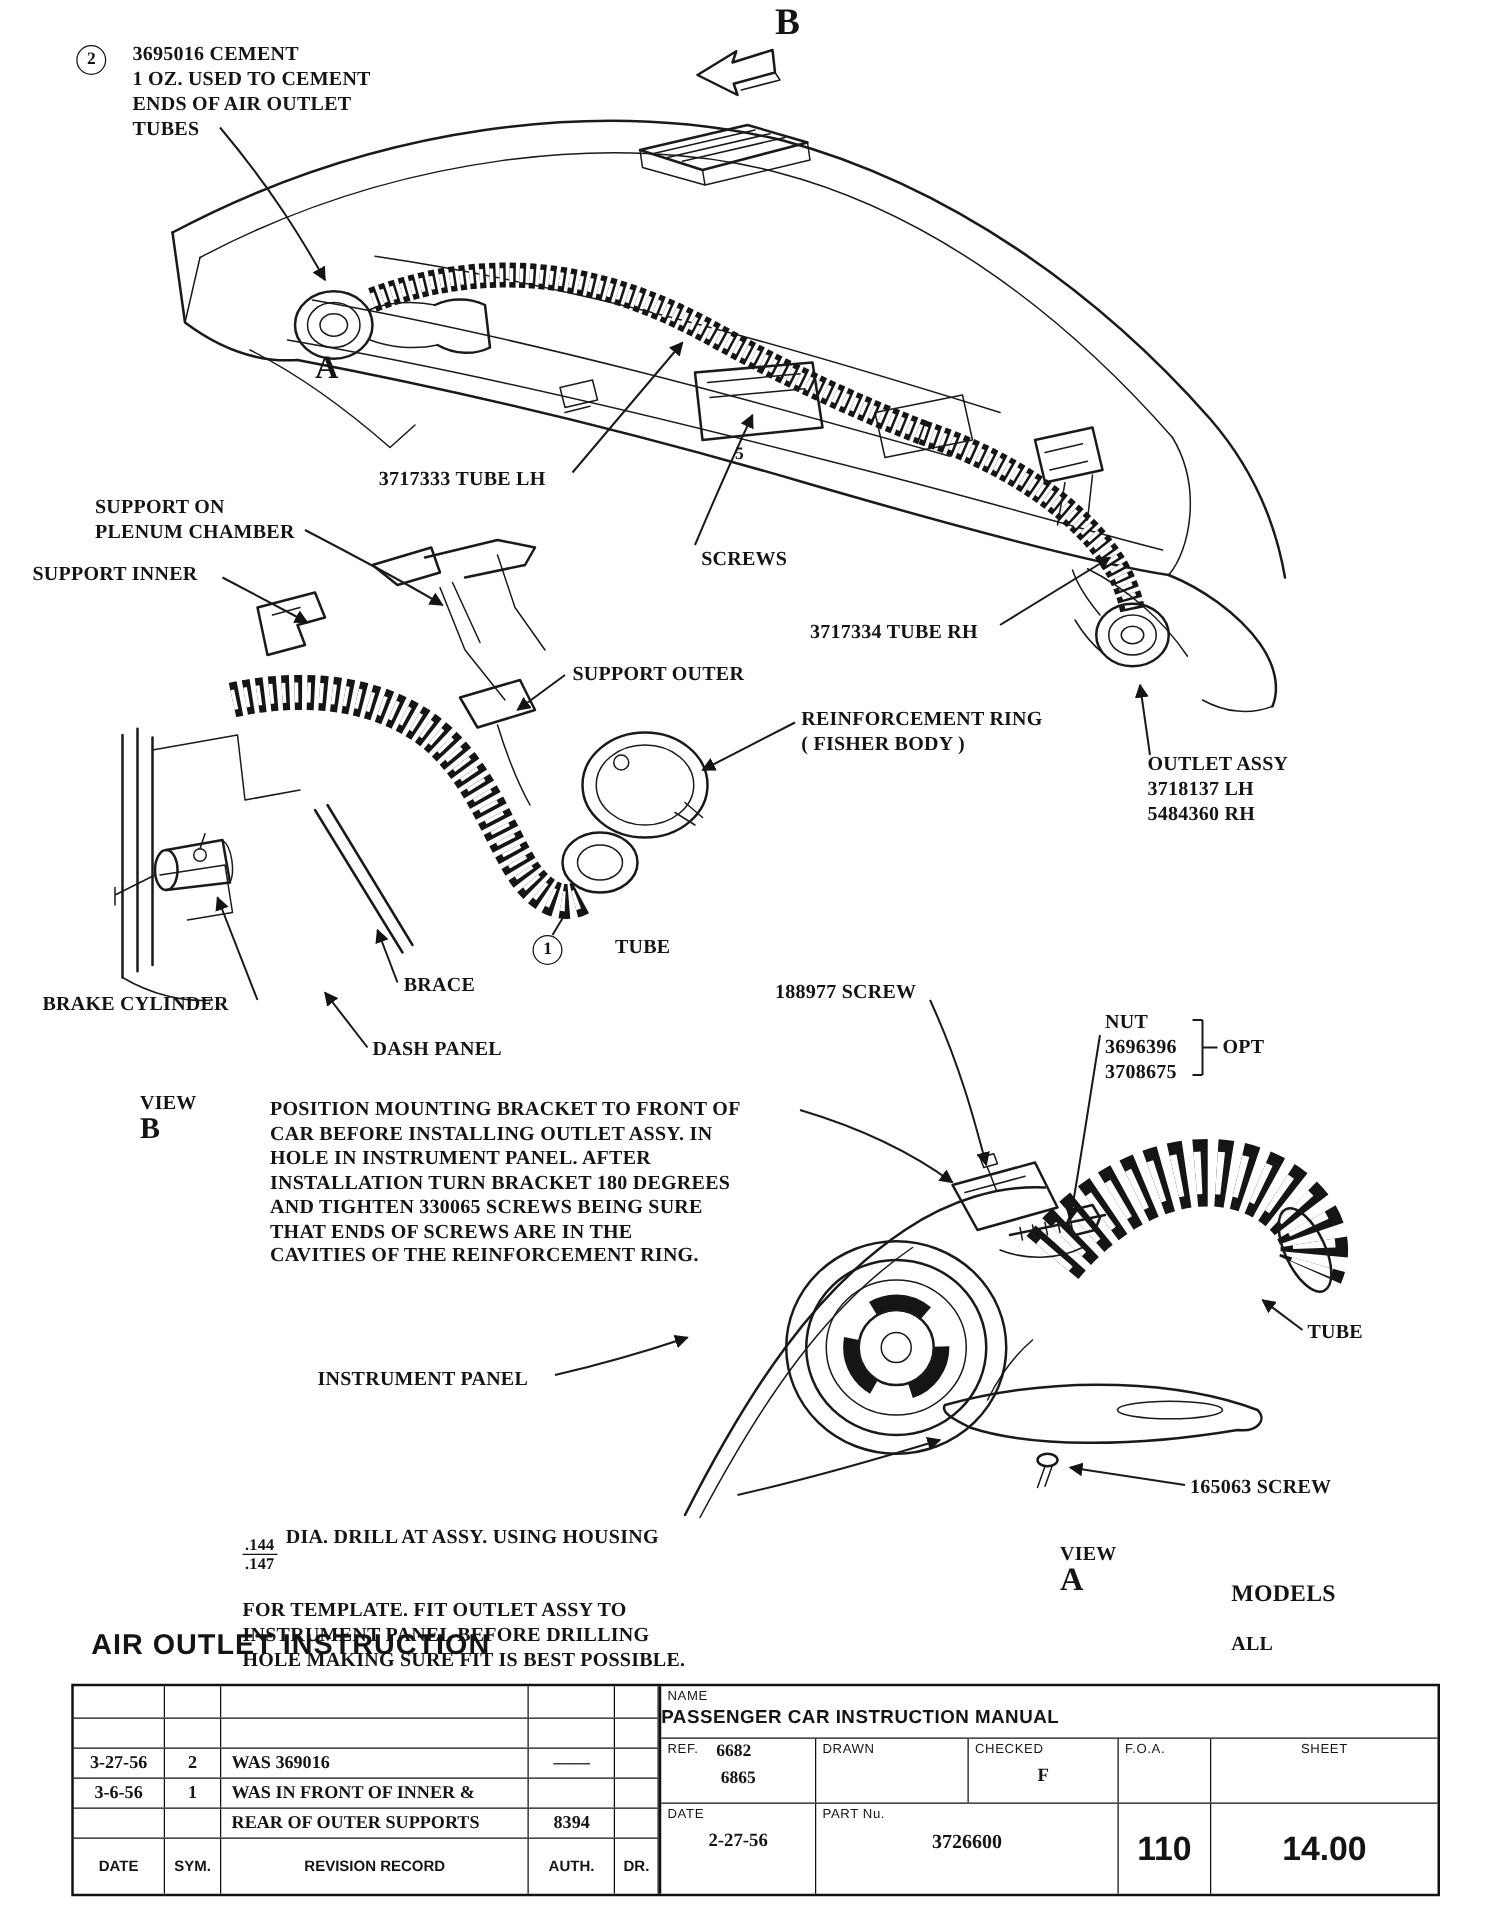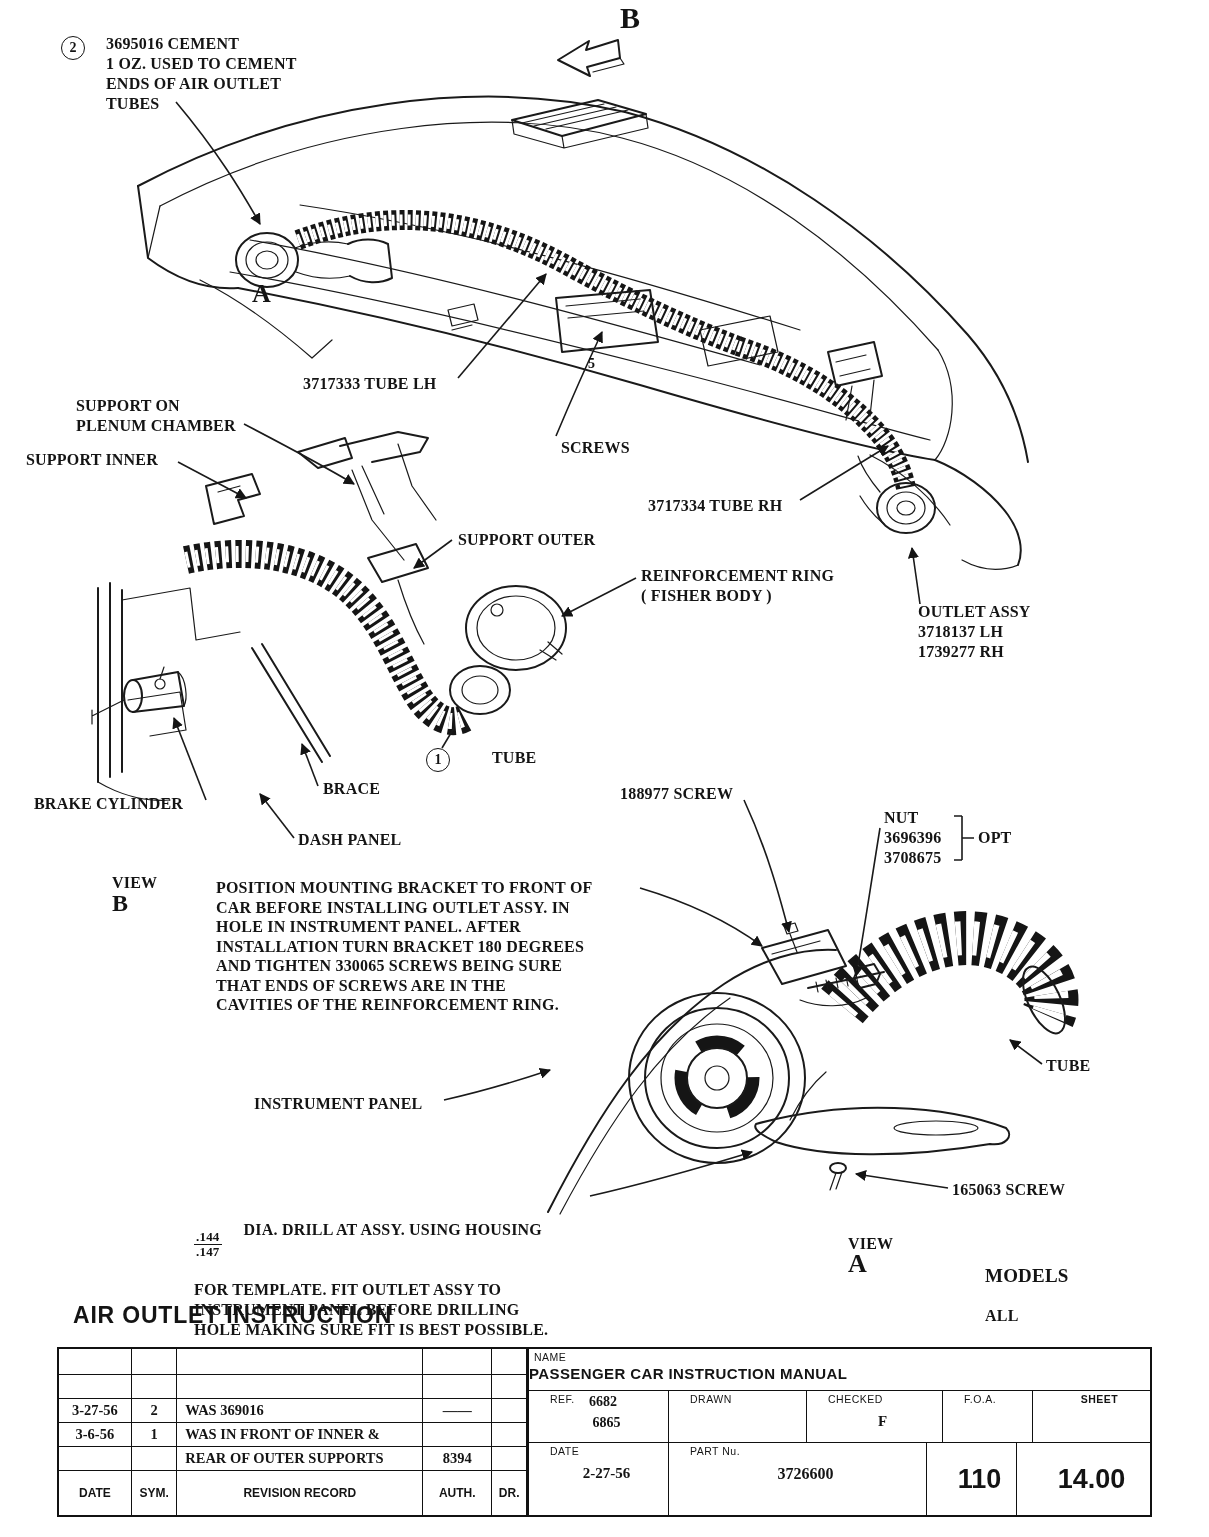--- a/index.html
+++ b/index.html
@@ -23,21 +23,21 @@
   .lbl {
     position:absolute; z-index:2; font-weight:bold; font-size:16px; line-height:20px;
     letter-spacing:0.2px; white-space:pre-line;
   }
   .letter { font-weight:bold; }
   .circnum {
     position:absolute; z-index:2; width:22px; height:22px; border:1.7px solid #141414;
     border-radius:50%; text-align:center; line-height:22px; font-size:14px; font-weight:bold;
   }
   .frac { display:inline-flex; flex-direction:column; text-align:center; vertical-align:-6px;
-          font-size:13px; line-height:1.1; margin-right:22px; }
+          font-size:13px; line-height:1.1; margin-right:7px; }
   .frac .top { border-bottom:1.6px solid #141414; padding:0 2px; }
   .heading { position:absolute; z-index:2; font-family:"Liberation Sans",sans-serif;
              font-weight:bold; font-size:23px; letter-spacing:0.8px; }
 
   
   .tblock { position:absolute; left:57px; top:1347px; width:1095px; height:170px; z-index:2;
             border:2.5px solid #111; display:flex; background:#fff;
             font-family:"Liberation Sans",sans-serif; box-sizing:border-box; }
   .rev { width:470px; border-right:2px solid #111; display:flex; flex-direction:column; box-sizing:border-box; }
   .rrow { display:flex; border-bottom:1.5px solid #111; box-sizing:border-box; }
@@ -51,31 +51,31 @@
   .c-auth{width:76px} .c-dr{width:38px} .c-ck{flex:1}
   .rhead .rcell { font-family:"Liberation Sans",sans-serif; font-size:12px; }
   .h26{height:26px} .h24{height:24px}
 
   .info { flex:1; display:flex; flex-direction:column; box-sizing:border-box; }
   .irow1 { height:42px; border-bottom:1.5px solid #111; position:relative; box-sizing:border-box; }
   .tag { position:absolute; top:2px; left:5px; font-size:10.5px; letter-spacing:0.5px; font-weight:normal; }
   .namev { text-align:left; padding-top:16px; font-weight:bold; font-size:15px; letter-spacing:0.4px; }
   .irow2 { height:52px; border-bottom:1.5px solid #111; display:flex; box-sizing:border-box; }
   .irow3 { flex:1; display:flex; box-sizing:border-box; }
-  .icell { border-right:1.5px solid #111; position:relative; box-sizing:border-box;margin-left:16px; }
+  .icell { border-right:1.5px solid #111; position:relative; box-sizing:border-box; }
   .icell:last-child { border-right:none; }
   .c-ref{width:124px} .c-drawn{width:122px} .c-chk{width:120px} .c-foa{width:74px} .c-sheet{flex:1}
   .c-dt{width:124px} .c-part{width:242px}
   .serifval { font-family:"Liberation Serif",serif; font-weight:bold; }
   .midval { text-align:center; padding-top:22px; font-size:15px; }
   .refv1 { position:absolute; top:3px; left:44px; font-size:14px; }
   .refv2 { text-align:center; padding-top:24px; font-size:14px; }
   .bignum { display:flex; align-items:center; justify-content:center; height:100%;
             font-weight:bold; font-size:27px; }
-  .tag.center { left:0; right:0; text-align:center;font-weight:bold; }
+  .tag.center { left:0; right:0; text-align:center; }
 </style>
 </head>
 <body>
 
 <div class="page">
 
   <svg class="art" width="1209" height="1537" viewBox="0 0 1209 1537">
     <defs>
       <marker id="arr" viewBox="0 0 10 10" refX="9" refY="5" markerWidth="7" markerHeight="7" orient="auto-start-reverse">
         <path d="M0,0 L10,5 L0,10 z" fill="#141414"></path>
@@ -242,21 +242,21 @@
 PLENUM CHAMBER</div>
   <div class="lbl" style="left:26px;top:450px">SUPPORT INNER</div>
   <div class="lbl" style="left:561px;top:438px">SCREWS</div>
   <div class="lbl" style="left:588px;top:354px;font-size:14px">5</div>
   <div class="lbl" style="left:648px;top:496px">3717334 TUBE RH</div>
   <div class="lbl" style="left:458px;top:530px">SUPPORT OUTER</div>
   <div class="lbl" style="left:641px;top:566px">REINFORCEMENT RING
 ( FISHER BODY )</div>
   <div class="lbl" style="left:918px;top:602px">OUTLET ASSY
 3718137 LH
-1739277 RH</div>
+5484360 RH</div>
 
   <div class="circnum" style="left:426px;top:748px">1</div>
   <div class="lbl" style="left:492px;top:748px">TUBE</div>
   <div class="lbl" style="left:34px;top:794px">BRAKE CYLINDER</div>
   <div class="lbl" style="left:323px;top:779px">BRACE</div>
   <div class="lbl" style="left:298px;top:830px">DASH PANEL</div>
 
   <div class="lbl" style="left:112px;top:853px">
     <span>VIEW</span>
     <span class="letter" style="font-size:24px">B</span>

